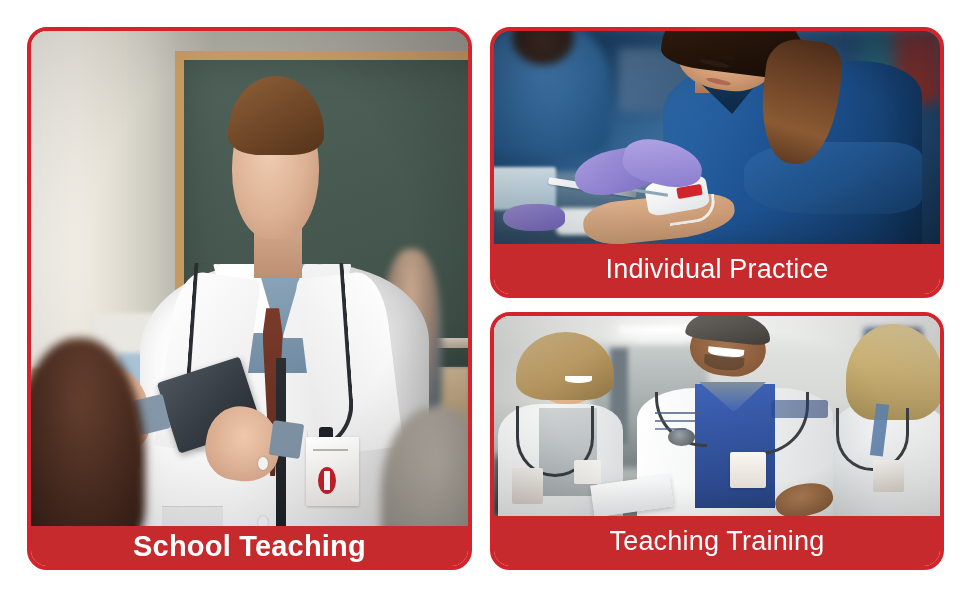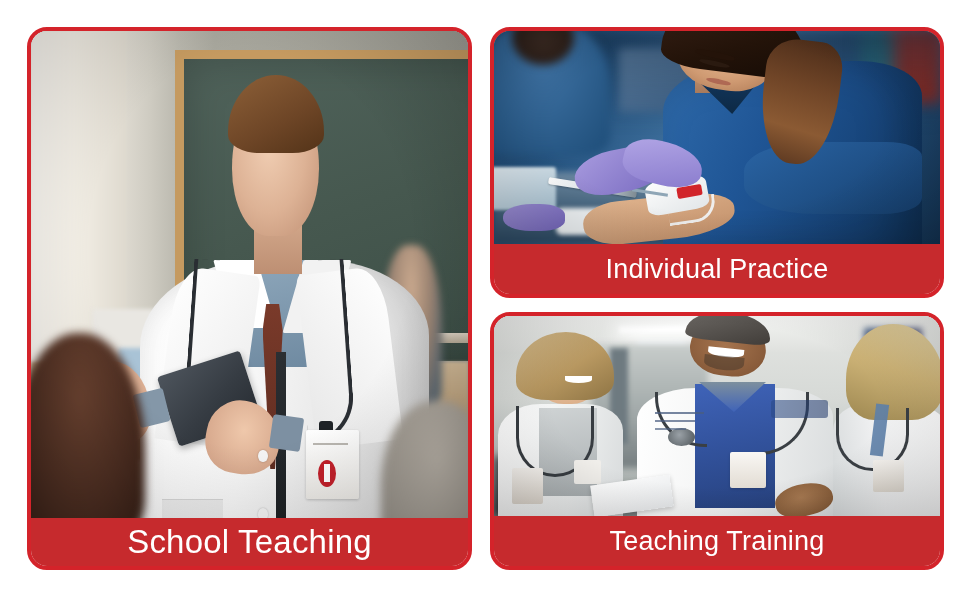--- a/index.html
+++ b/index.html
@@ -34,21 +34,21 @@
     color:#ffffff;
     display:flex;
     align-items:center;
     justify-content:center;
     letter-spacing:.2px;
     font-weight:400;
   }
 
   
   #card-school   {left:27px; top:27px;  width:445px; height:543px;}
-  #card-school   .caption{height:48px;font-size:33px;}
+  #card-school   .caption{height:40px;font-size:29px;font-weight:bold;}
 
   #card-practice {left:490px;top:27px;  width:454px; height:271px;}
   #card-practice .caption{height:50px;font-size:27px;}
 
   #card-hospital {left:490px;top:312px; width:454px; height:258px;}
   #card-hospital .caption{height:50px;font-size:27px;}
 
   
   .sc-room{position:absolute;inset:0;
     background:

